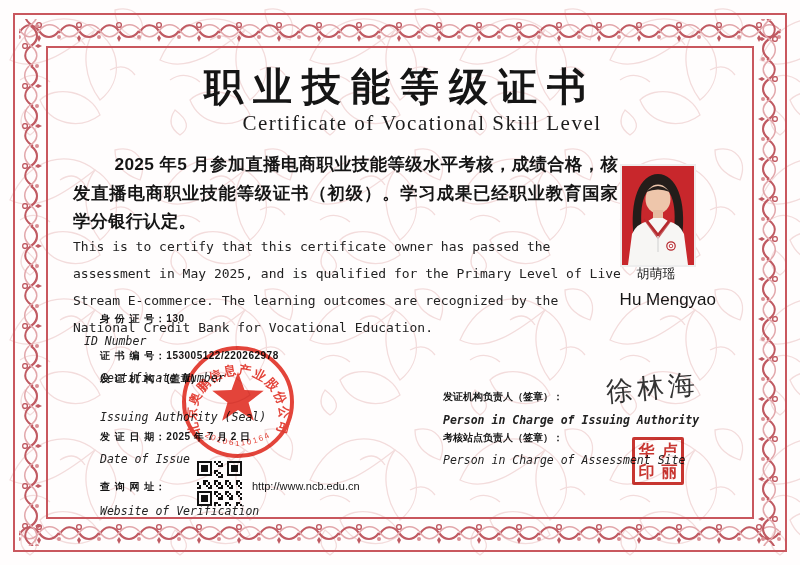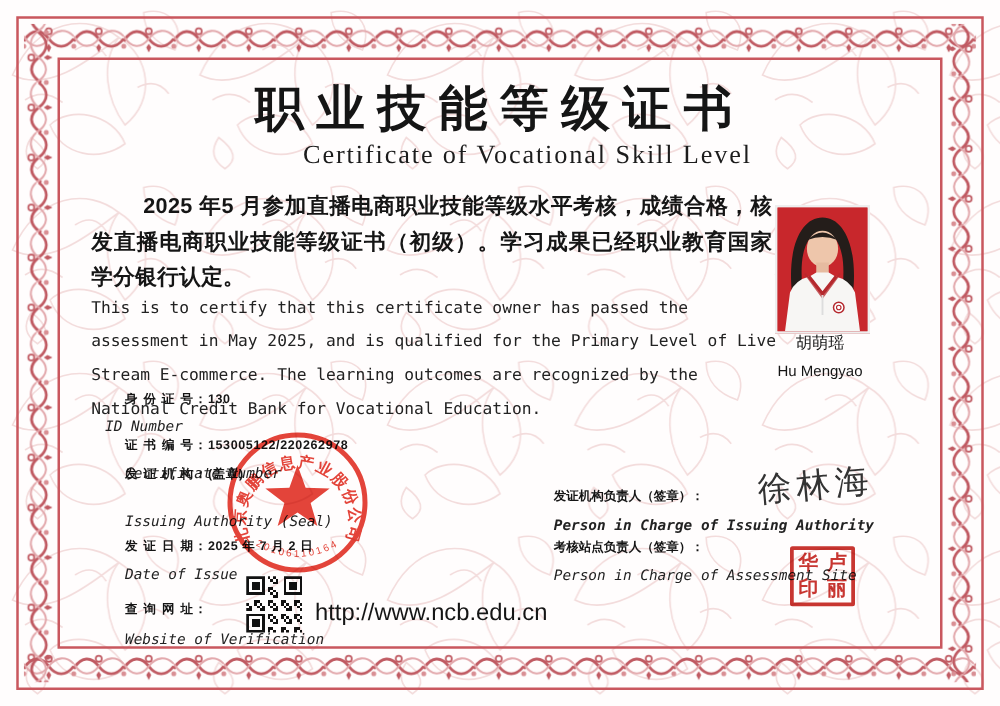--- a/index.html
+++ b/index.html
@@ -21,26 +21,26 @@
 
   .abs{position:absolute;z-index:3;}
   .title-cn{top:60px;left:0;right:0;text-align:center;font-size:39px;font-weight:700;letter-spacing:10px;}
   .title-en{top:111px;left:0;right:0;text-align:center;font-family:"Liberation Serif",serif;font-size:21px;letter-spacing:1.5px;color:#1c1c1c;padding-left:44px;}
 
   .para-cn{left:73px;top:150px;width:545px;font-size:17.3px;font-weight:700;line-height:28.5px;text-indent:2.4em;text-align:justify;letter-spacing:.3px;}
   .para-en{left:73px;top:233px;width:552px;font-family:"DejaVu Sans Mono",monospace;font-size:13px;line-height:27px;color:#222;}
 
   .photo{left:620px;top:164px;width:72px;height:99px;border:2px solid #eee;box-sizing:content-box;background:#c8272c;}
   .name-cn{left:596px;top:265px;width:120px;text-align:center;font-size:13px;font-weight:500;}
-  .name-en{left:596px;top:290px;width:120px;text-align:center;font-size:12px;}
+  .name-en{left:596px;top:290px;width:120px;text-align:right;font-size:17px;}
 
   .flabel{font-size:10px;font-weight:700;letter-spacing:1px;white-space:nowrap;}
   .fsub{font-family:"DejaVu Sans Mono",monospace;font-style:italic;font-size:11.5px;color:#222;white-space:nowrap;}
   .fvalue{font-weight:700;letter-spacing:.5px;}
-  .url-text{font-size:19px;font-weight:400;letter-spacing:0;}
+  .url-text{font-size:11px;font-weight:400;letter-spacing:0;}
 
   .qr{left:197px;top:461px;width:45px;height:45px;}
   .seal-round{left:176px;top:340px;width:124px;height:124px;opacity:.88;mix-blend-mode:multiply;}
   .signature{left:606px;top:370px;font-family:cursive;font-size:27px;color:#333;transform:rotate(-5deg);letter-spacing:4px;font-weight:500;}
   .seal-square{
     left:632px;top:437px;width:46px;height:42px;border:3px solid #c3241f;border-radius:2px;
     display:grid;grid-template-columns:1fr 1fr;place-items:center;color:#c3241f;
     font-size:16px;font-weight:700;line-height:1;opacity:.92;mix-blend-mode:multiply;z-index:4;
   }
 </style>

